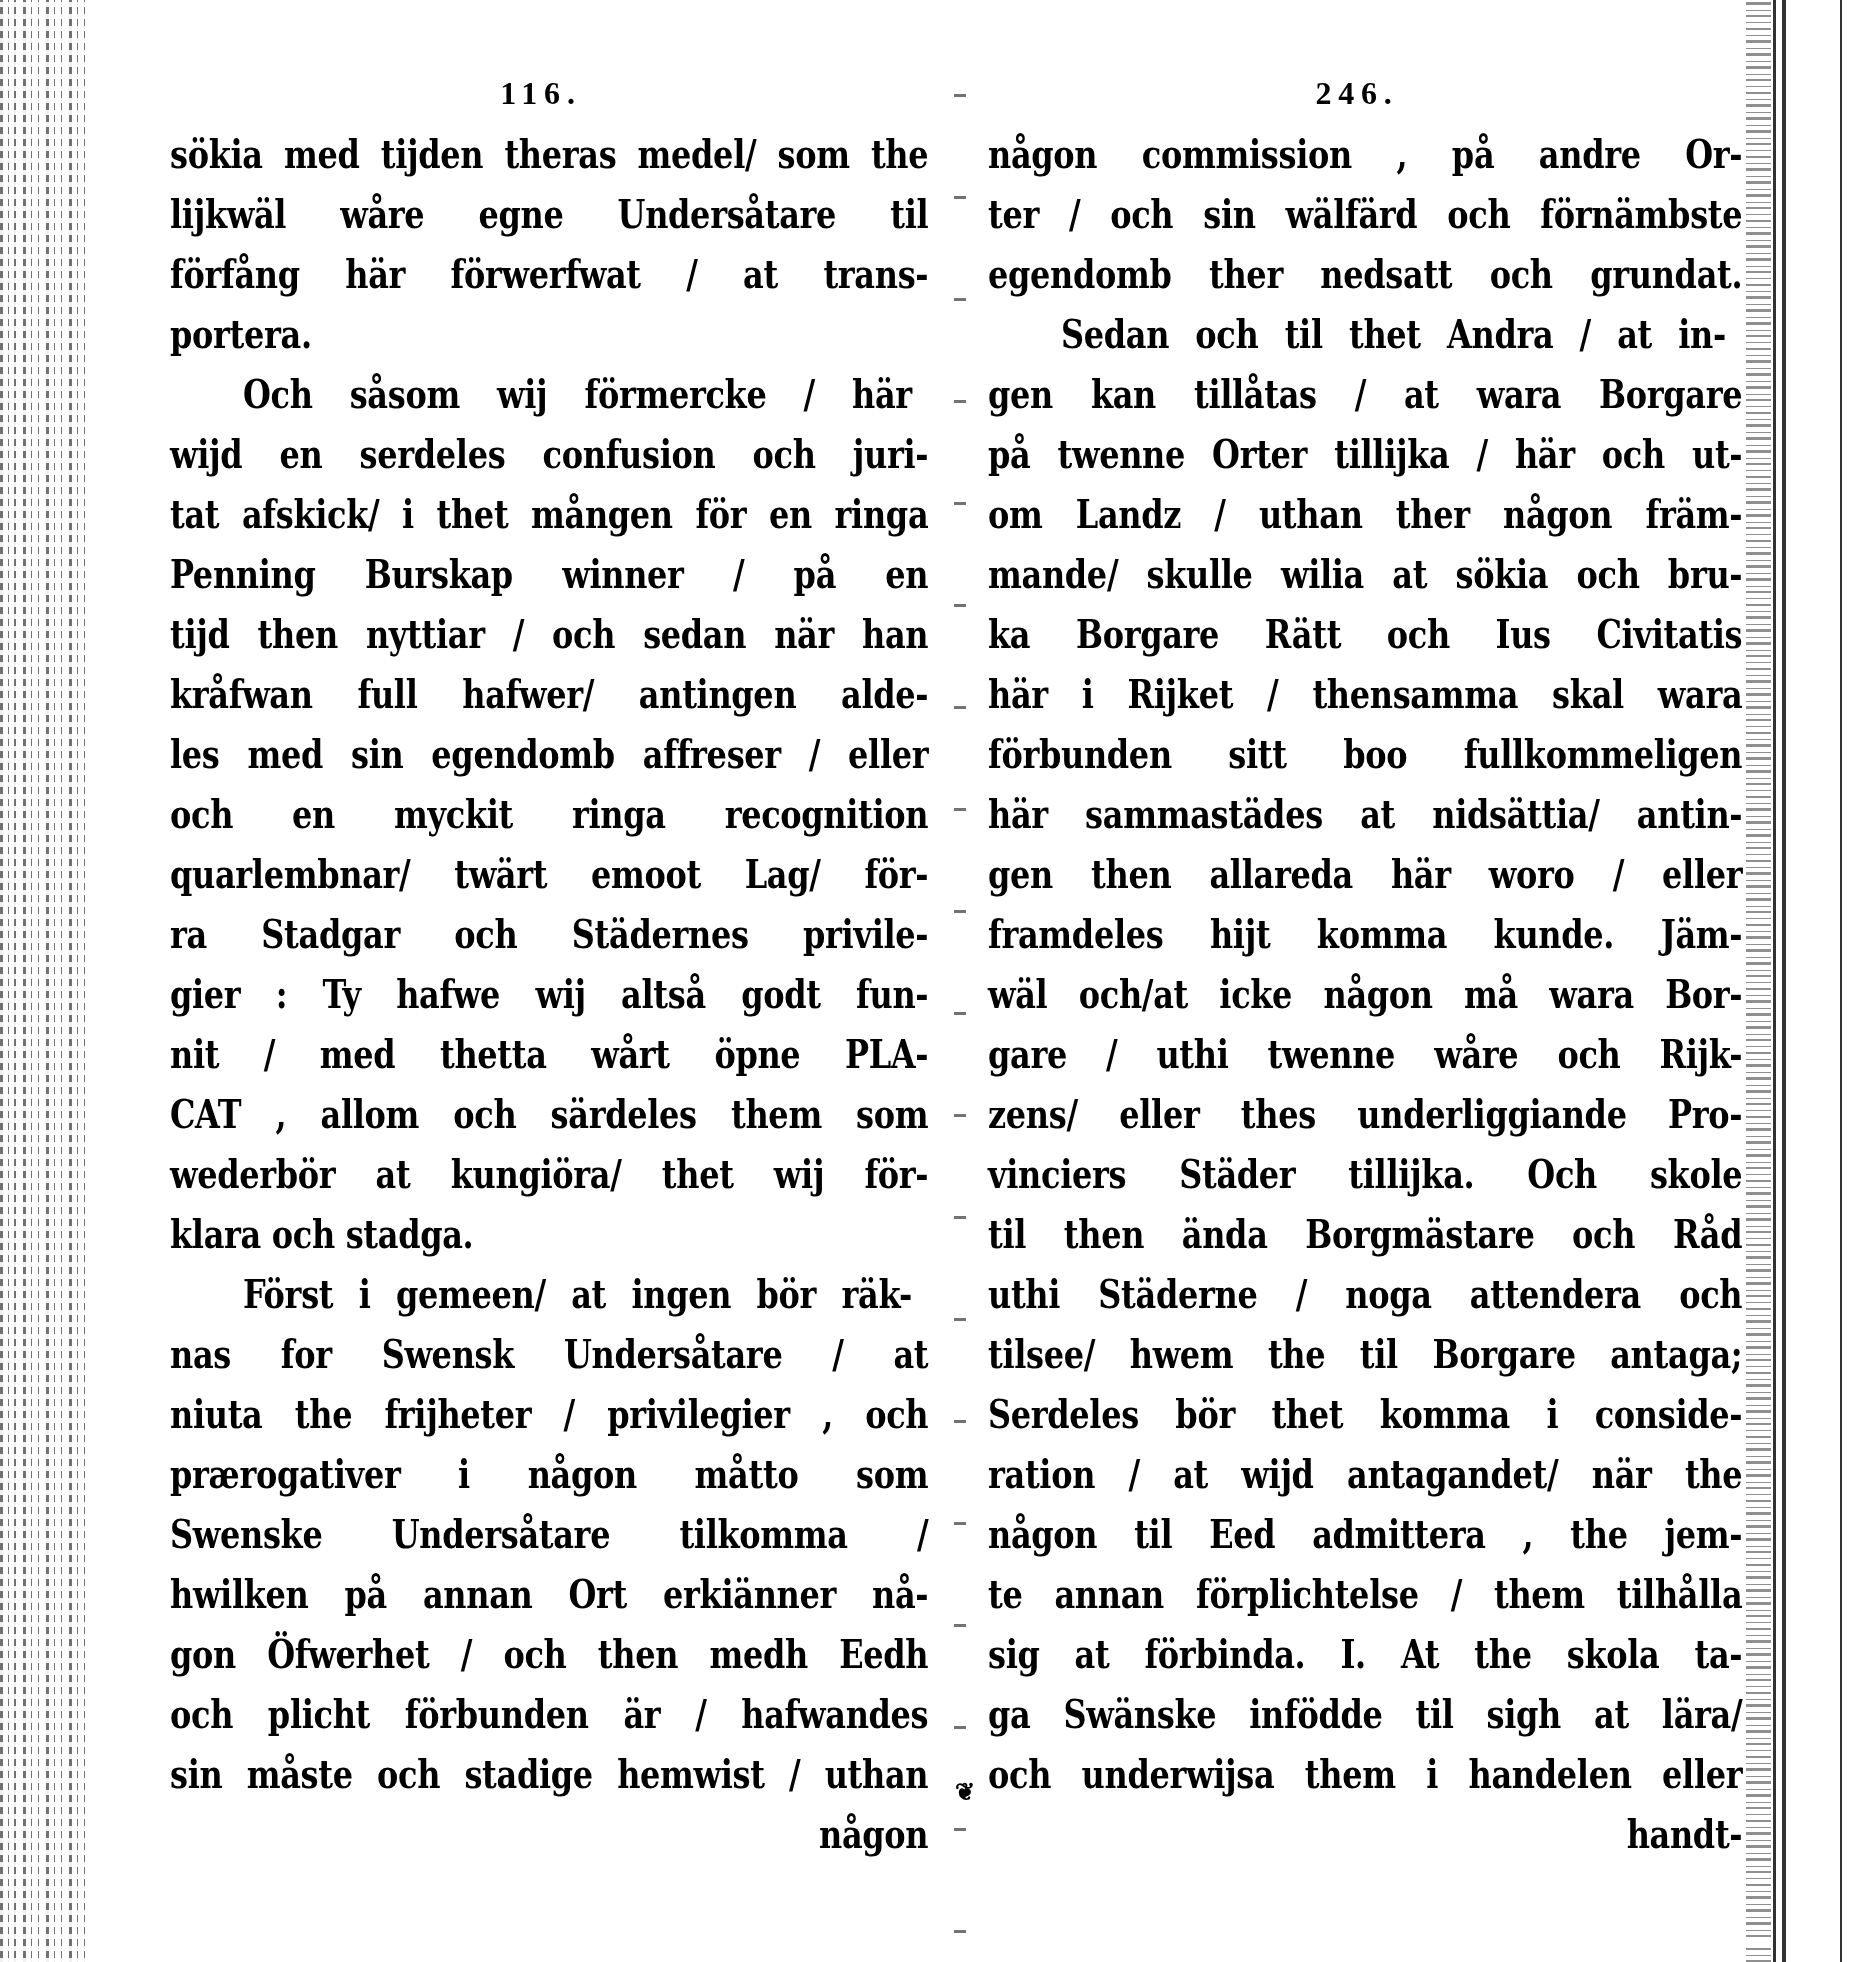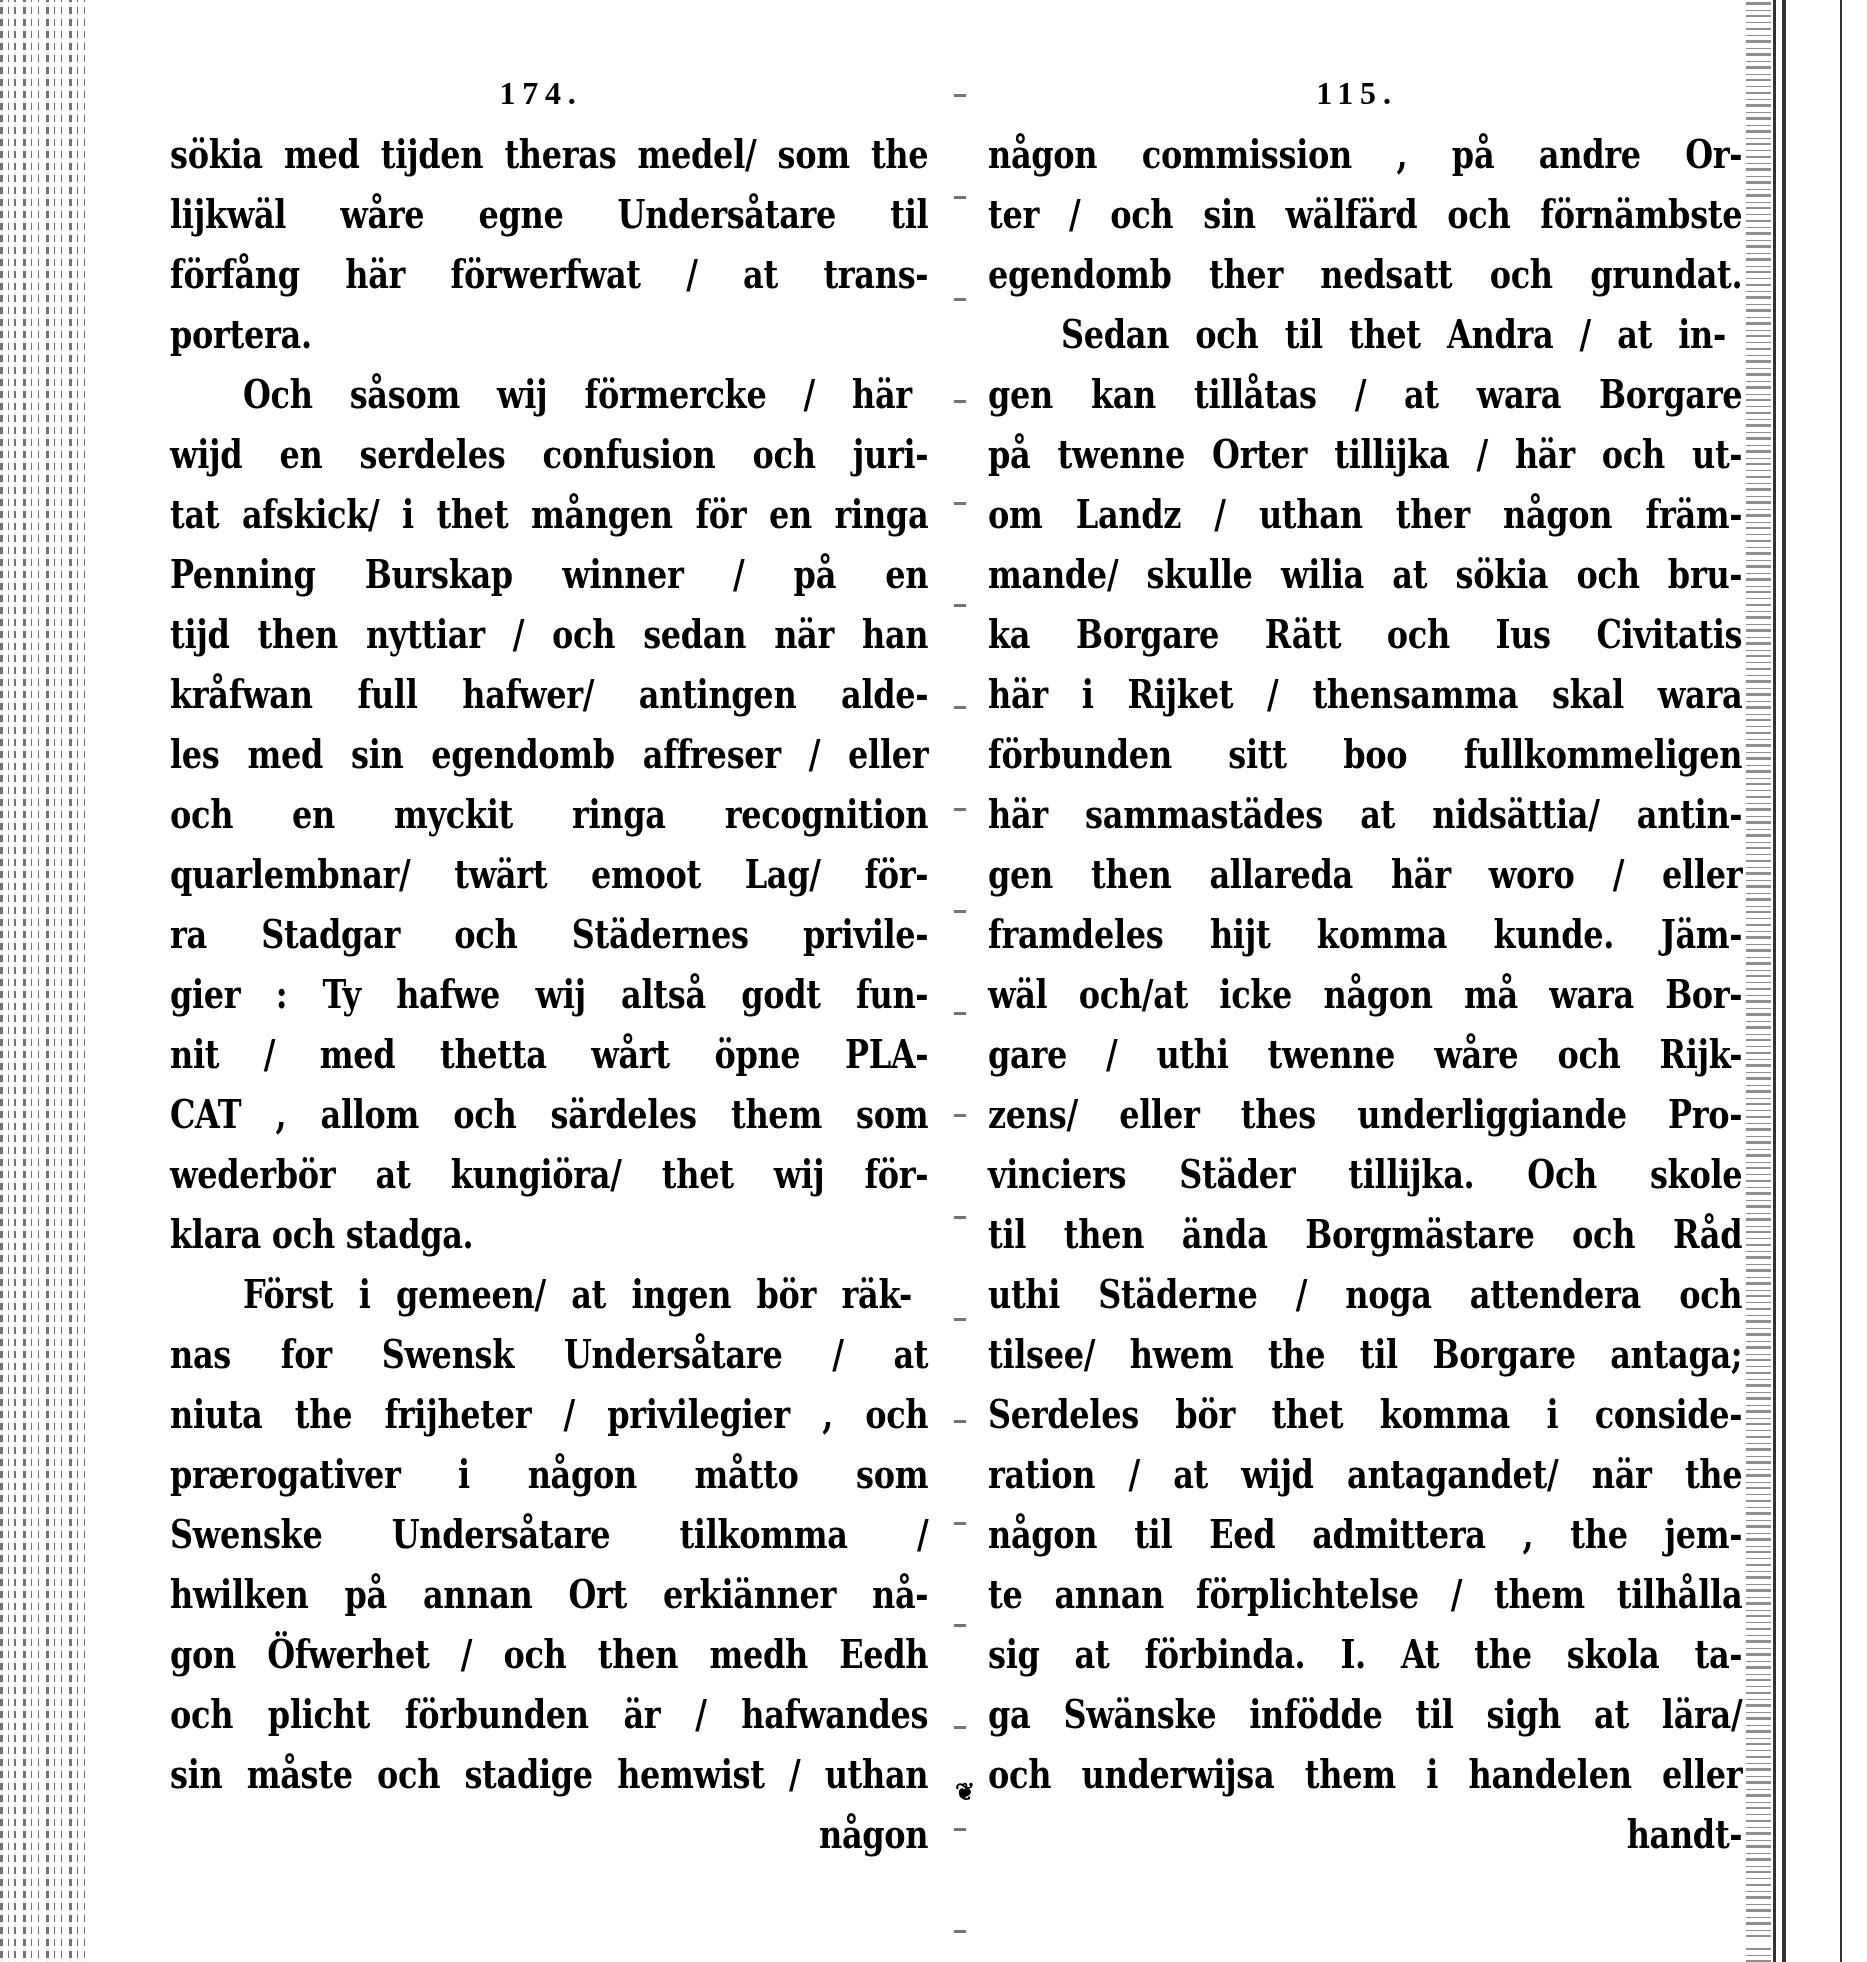--- a/index.html
+++ b/index.html
@@ -60,21 +60,21 @@
 <body>
 
 <div class="edge-left"></div>
 <div class="edge-right">
     <div class="speckle"></div>
   </div>
 <div class="gutter"></div>
 <div class="gutter-mark" style="top:1780px">❦</div>
 
 <div class="page left">
-  <div class="folio">174.</div>
+  <div class="folio">116.</div>
   <div class="text" id="left-text">
       <span class="line">sökia med tijden theras medel/ som the</span>
       <span class="line">lijkwäl wåre egne Undersåtare til</span>
       <span class="line">förfång här förwerfwat / at trans-</span>
       <span class="line short">portera.</span>
       <span class="line indent">Och såsom wij förmercke / här</span>
       <span class="line">wijd en serdeles confusion och juri-</span>
       <span class="line">tat afskick/ i thet mången för en ringa</span>
       <span class="line">Penning Burskap winner / på en</span>
       <span class="line">tijd then nyttiar / och sedan när han</span>
@@ -95,21 +95,21 @@
       <span class="line">Swenske Undersåtare tilkomma /</span>
       <span class="line">hwilken på annan Ort erkiänner nå-</span>
       <span class="line">gon Öfwerhet / och then medh Eedh</span>
       <span class="line">och plicht förbunden är / hafwandes</span>
       <span class="line">sin måste och stadige hemwist / uthan</span>
       <span class="line catch">någon</span>
     </div>
 </div>
 
 <div class="page right">
-  <div class="folio">115.</div>
+  <div class="folio">246.</div>
   <div class="text" id="right-text">
       <span class="line">någon commission , på andre Or-</span>
       <span class="line">ter / och sin wälfärd och förnämbste</span>
       <span class="line">egendomb ther nedsatt och grundat.</span>
       <span class="line indent">Sedan och til thet Andra / at in-</span>
       <span class="line">gen kan tillåtas / at wara Borgare</span>
       <span class="line">på twenne Orter tillijka / här och ut-</span>
       <span class="line">om Landz / uthan ther någon främ-</span>
       <span class="line">mande/ skulle wilia at sökia och bru-</span>
       <span class="line">ka Borgare Rätt och Ius Civitatis</span>

